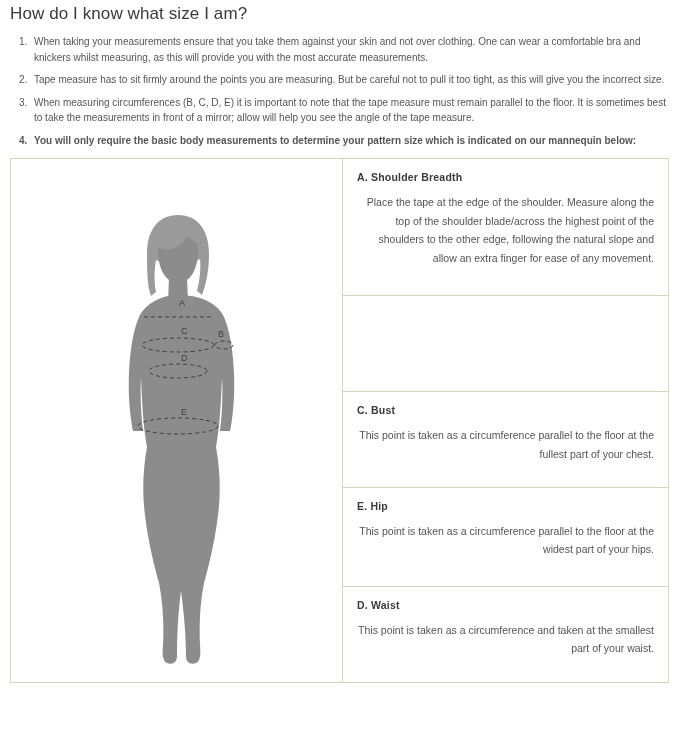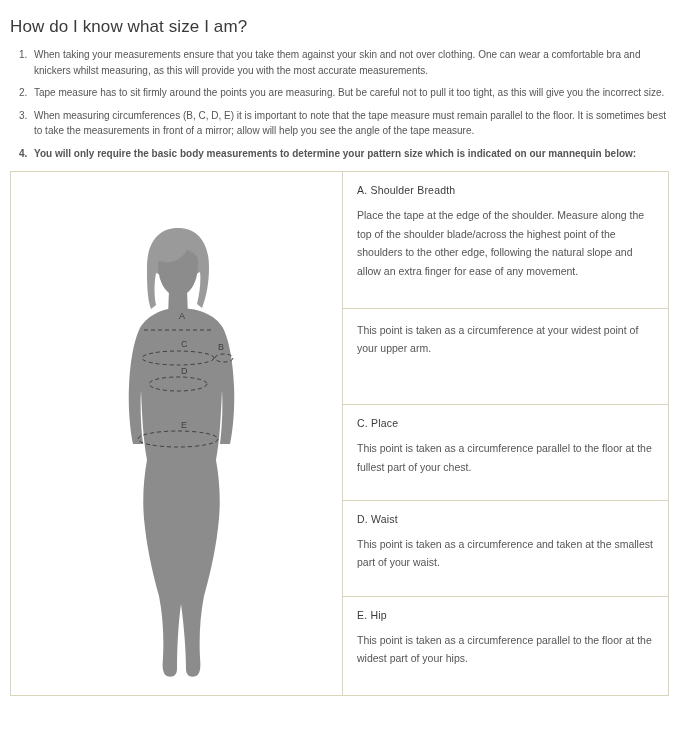--- a/index.html
+++ b/index.html
@@ -12,21 +12,21 @@
     height: 731px;
     font-family: "Liberation Sans", sans-serif;
     color: #444444;
     overflow: hidden;
   }
   .page {
     width: 679px;
     height: 731px;
     position: relative;
     box-sizing: border-box;
-    padding: 15px 8px 0 8px;
+    padding: 2px 8px 0 8px;
   }
   .page-title {
     font-size: 17px;
     font-weight: 400;
     color: #3a3a3a;
     letter-spacing: 0.1px;
     margin: 2px 0 10px 2px;
     line-height: 1.2;
   }
   .intro {
@@ -69,30 +69,31 @@
     box-sizing: border-box;
   }
   .meas-block {
     border-bottom: 1px solid #d9d5b8;
     padding: 12px 14px 12px 14px;
     box-sizing: border-box;
   }
   .meas-block:last-child { border-bottom: none; }
   .meas-title {
     font-size: 10.5px;
-    font-weight: normal;
+    font-weight: bold;
     color: #3a3a3a;
     margin: 0 0 10px 0;
     letter-spacing: 0.2px;
   }
   .meas-text {
     font-size: 10.5px;
     color: #555555;
     line-height: 1.75;
     margin: 0;
+    text-align: right;
   }
   .b-shoulder { height: 137px; }
   .b-arm      { height: 97px; }
   .b-bust     { height: 96px; }
   .b-waist    { height: 96px; }
   .b-hip      { height: 99px; }
 
   
   .figure-wrap {
     position: absolute;
@@ -186,33 +187,32 @@
     </div>
 
     <div class="panel-right">
 
       <div class="meas-block b-shoulder">
         <p class="meas-title">A. Shoulder Breadth</p>
         <p class="meas-text">Place the tape at the edge of the shoulder. Measure along the top of the shoulder blade/across the highest point of the shoulders to the other edge, following the natural slope and allow an extra finger for ease of any movement.</p>
       </div>
 
       <div class="meas-block b-arm">
-        <p class="meas-text">This point is taken as a circumference at your widest point of your upper arm.</p>
       </div>
 
       <div class="meas-block b-bust">
-        <p class="meas-title">C. Place</p>
+        <p class="meas-title">C. Bust</p>
         <p class="meas-text">This point is taken as a circumference parallel to the floor at the fullest part of your chest.</p>
+      </div>
+
+      <div class="meas-block b-hip">
+        <p class="meas-title">E. Hip</p>
+        <p class="meas-text">This point is taken as a circumference parallel to the floor at the widest part of your hips.</p>
       </div>
 
       <div class="meas-block b-waist">
         <p class="meas-title">D. Waist</p>
         <p class="meas-text">This point is taken as a circumference and taken at the smallest part of your waist.</p>
       </div>
 
-      <div class="meas-block b-hip">
-        <p class="meas-title">E. Hip</p>
-        <p class="meas-text">This point is taken as a circumference parallel to the floor at the widest part of your hips.</p>
-      </div>
-
     </div>
   </div>
 </div>
 
 </body></html>

